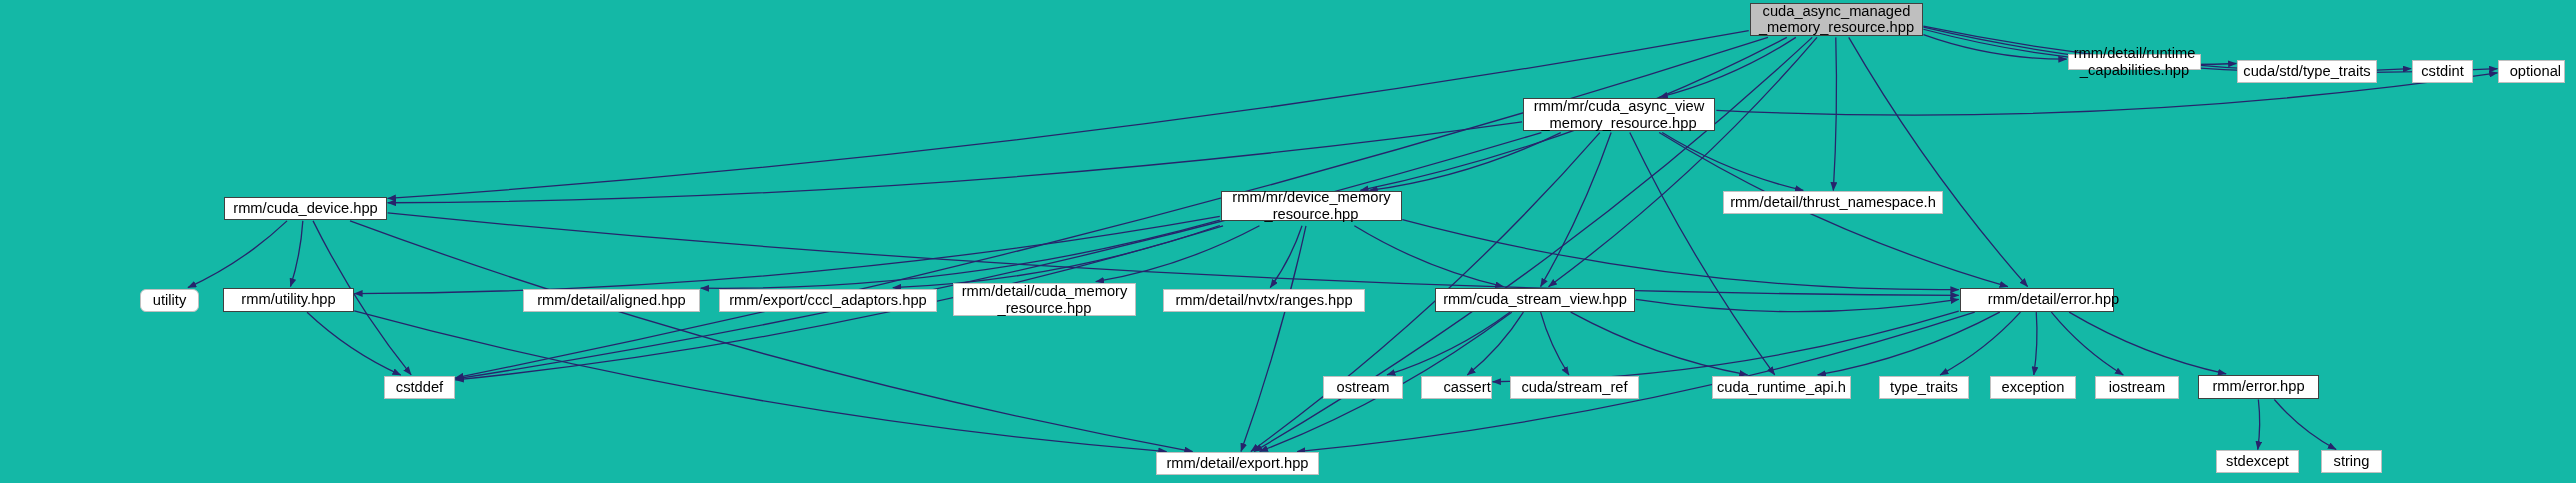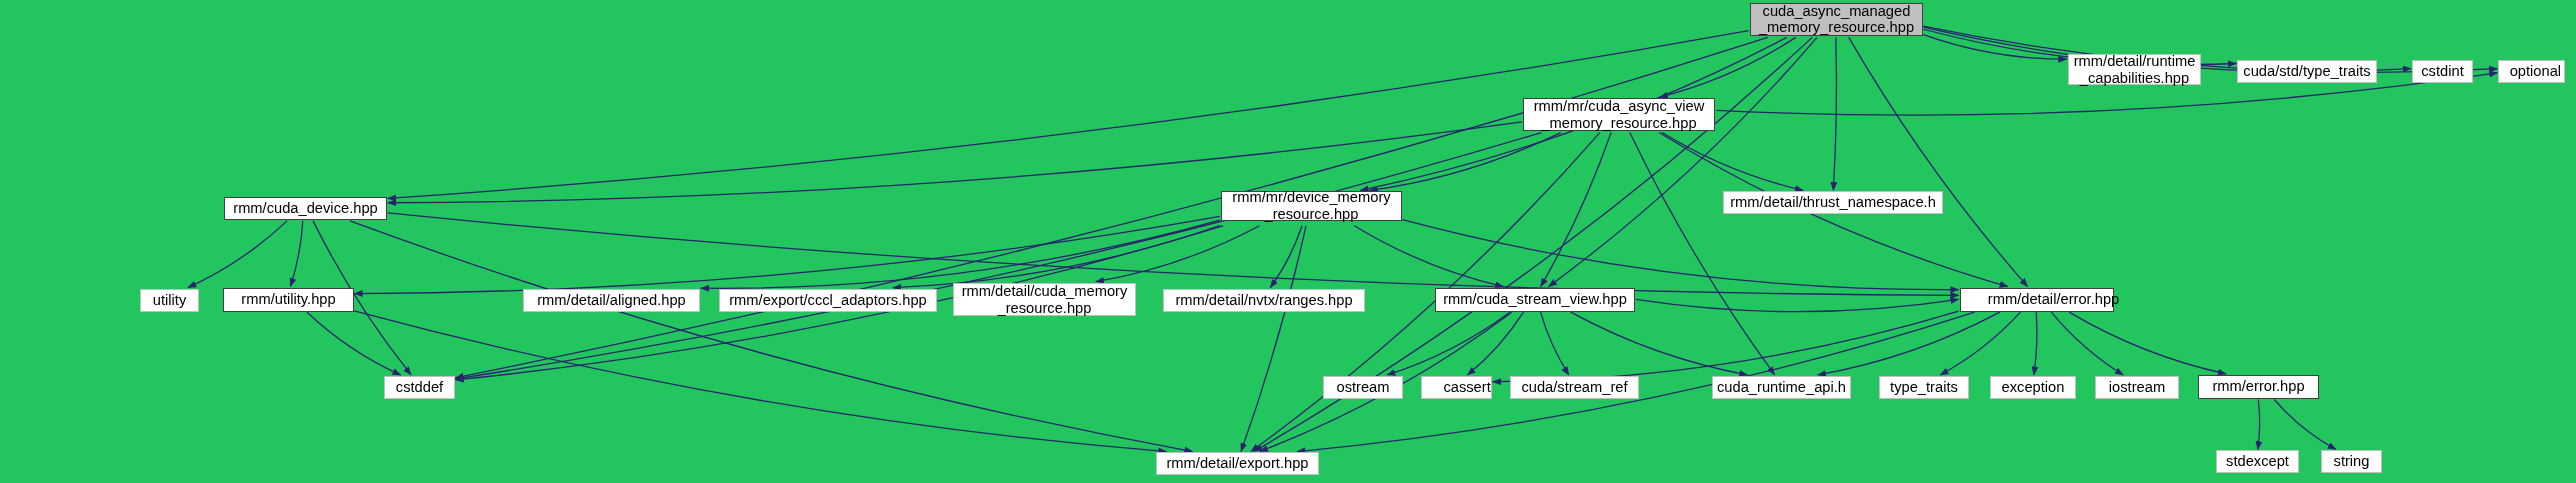--- a/index.html
+++ b/index.html
@@ -1,16 +1,16 @@
 <!DOCTYPE html>
 <html><head>
 <meta charset="utf-8">
 <style>
   html,body{margin:0;padding:0;background:#ffffff;}
-  #canvas{position:relative;width:2576px;height:484px;background:#22c55e;
+  #canvas{position:relative;width:2576px;height:484px;background:#14b8a6;
           font-family:"Liberation Sans","DejaVu Sans",sans-serif;overflow:hidden;}
   svg.edges{position:absolute;left:0;top:0;width:2576px;height:484px;pointer-events:none;}
   .node{position:absolute;box-sizing:border-box;display:flex;align-items:center;
         justify-content:center;text-align:center;background:#ffffff;
         border:1px solid #c0c0c0;color:#000000;font-size:14.7px;line-height:16.7px;
         white-space:pre-line;padding:1px 2.9px;}
   .node.strong{border:1px solid #404040;}
   .node.root{background:#bfbfbf;border:1px solid #404040;}
 </style>
 </head>
@@ -76,30 +76,30 @@
         <path d="M2012.3,318.0 Q1674.8,426.7 1321.8,460.0" marker-end="url(#ah)"></path>
         <path d="M2301.3,407.0 Q2304.3,432.5 2300.7,458.0" marker-end="url(#ah)"></path>
         <path d="M2317.6,407.0 Q2344.4,438.3 2380.6,458.0" marker-end="url(#ah)"></path>
       </g>
   </svg>
   <div id="node-layer">
       <div class="node root" style="left: 1750px; top: 2.9px; width: 173px; height: 33px;"><span>cuda_async_managed
 _memory_resource.hpp</span></div>
       <div class="node strong" style="left: 1523px; top: 98px; width: 192px; height: 33px;"><span>rmm/mr/cuda_async_view
 _memory_resource.hpp</span></div>
-      <div class="node" style="left: 2068px; top: 54px; width: 133px; height: 31px;"><span>rmm/detail/runtime
+      <div class="node" style="left: 2068px; top: 54px; width: 133px; height: 16px;"><span>rmm/detail/runtime
 _capabilities.hpp</span></div>
       <div class="node" style="left: 2237px; top: 60px; width: 140px; height: 22.6px;"><span>cuda/std/type_traits</span></div>
       <div class="node" style="left: 2412px; top: 60px; width: 61px; height: 22.6px;"><span>cstdint</span></div>
       <div class="node" style="left: 2498px; top: 60px; width: 67px; height: 22.6px; justify-content: flex-end;"><span>optional</span></div>
       <div class="node" style="left: 1723px; top: 191px; width: 220px; height: 22.6px;"><span>rmm/detail/thrust_namespace.h</span></div>
       <div class="node strong" style="left: 224px; top: 197px; width: 163px; height: 22.6px;"><span>rmm/cuda_device.hpp</span></div>
       <div class="node strong" style="left: 1221px; top: 191px; width: 181px; height: 30px;"><span>rmm/mr/device_memory
 _resource.hpp</span></div>
-      <div class="node" style="left: 140px; top: 289px; width: 59px; height: 22.6px;"><span>utility</span></div>
+      <div class="node" style="left: 140px; top: 289px; width: 59px; height: 22.6px; border-radius: 6px;"><span>utility</span></div>
       <div class="node strong" style="left: 223px; top: 288px; width: 131px; height: 23.6px;"><span>rmm/utility.hpp</span></div>
       <div class="node" style="left: 523px; top: 289px; width: 177px; height: 22.6px;"><span>rmm/detail/aligned.hpp</span></div>
       <div class="node" style="left: 719px; top: 289px; width: 218px; height: 22.6px;"><span>rmm/export/cccl_adaptors.hpp</span></div>
       <div class="node" style="left: 953px; top: 283px; width: 183px; height: 33px;"><span>rmm/detail/cuda_memory
 _resource.hpp</span></div>
       <div class="node" style="left: 1163px; top: 289px; width: 202px; height: 22.6px;"><span>rmm/detail/nvtx/ranges.hpp</span></div>
       <div class="node strong" style="left: 1435px; top: 288px; width: 200px; height: 23.6px;"><span>rmm/cuda_stream_view.hpp</span></div>
       <div class="node strong" style="left: 1960px; top: 288px; width: 154px; height: 23.6px; padding-left: 36px;"><span>rmm/detail/error.hpp</span></div>
       <div class="node" style="left: 1323px; top: 376px; width: 80px; height: 22.6px;"><span>ostream</span></div>
       <div class="node" style="left: 1421px; top: 376px; width: 71px; height: 22.6px; padding-left: 24px;"><span>cassert</span></div>

